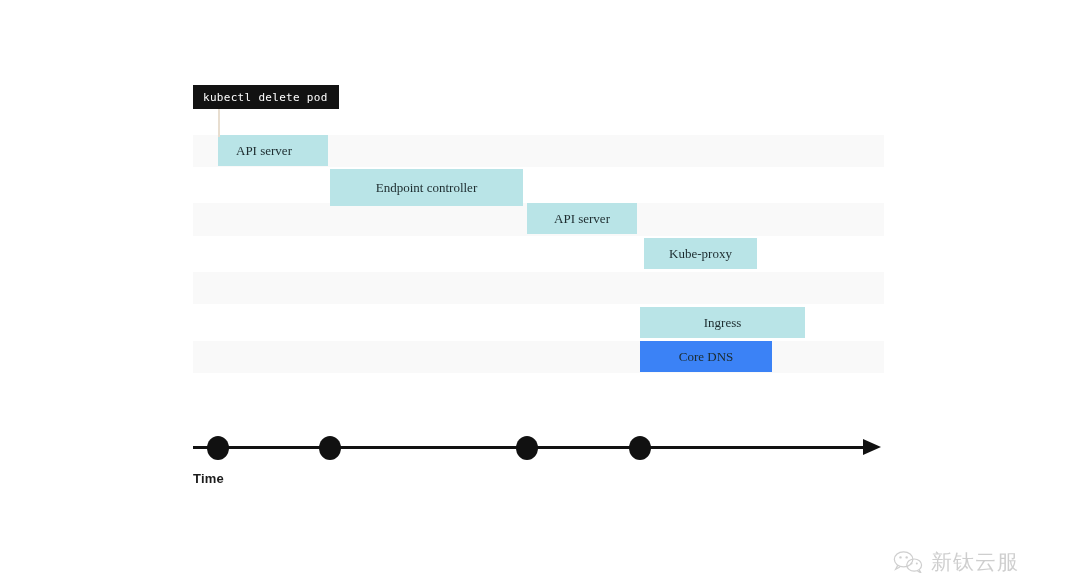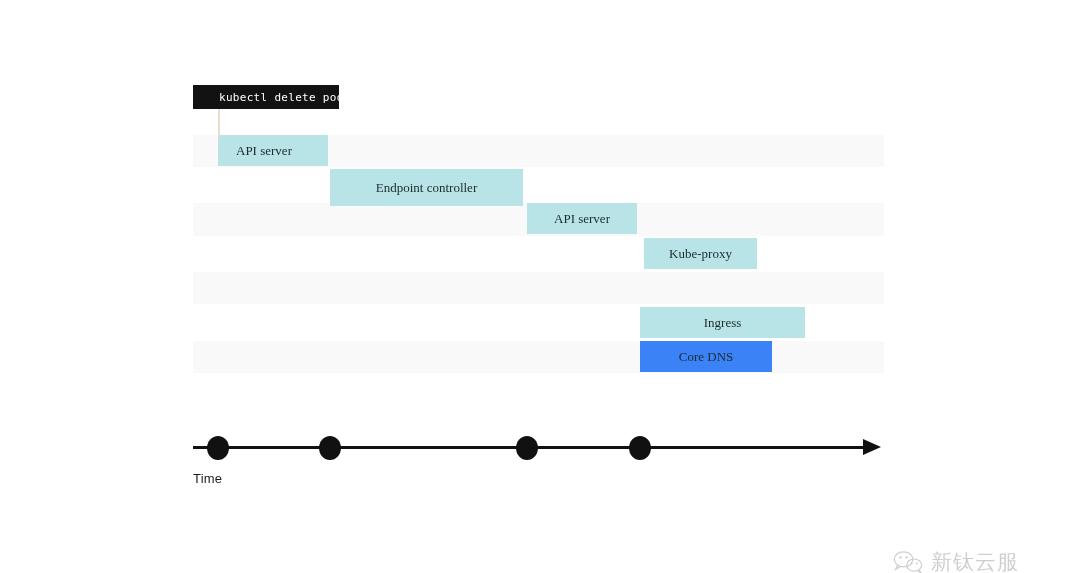--- a/index.html
+++ b/index.html
@@ -28,21 +28,21 @@
     position: absolute;
     left: 193px;
     top: 85px;
     width: 146px;
     height: 24px;
     background: #121212;
     color: #ffffff;
     display: flex;
     align-items: center;
     box-sizing: border-box;
-    padding-left: 26px;
+    padding-left: 10px;
   }
   .cmd-chip .cmd-text {
     font-family: "DejaVu Sans Mono", "Liberation Mono", monospace;
     font-size: 11px;
     letter-spacing: 0.3px;
     white-space: nowrap;
     color: #ffffff;
   }
 
   .cmd-connector {
@@ -107,21 +107,21 @@
     border-radius: 50%;
     background: #111111;
     top: 436px;
   }
   .axis-caption {
     position: absolute;
     left: 193px;
     top: 471px;
     font-family: "Liberation Sans", sans-serif;
     font-size: 13px;
-    font-weight: normal;
+    font-weight: bold;
     color: #1b1b1b;
     letter-spacing: 0.2px;
   }
 
   
   .watermark {
     position: absolute;
     left: 893px;
     top: 512px;
     display: flex;

